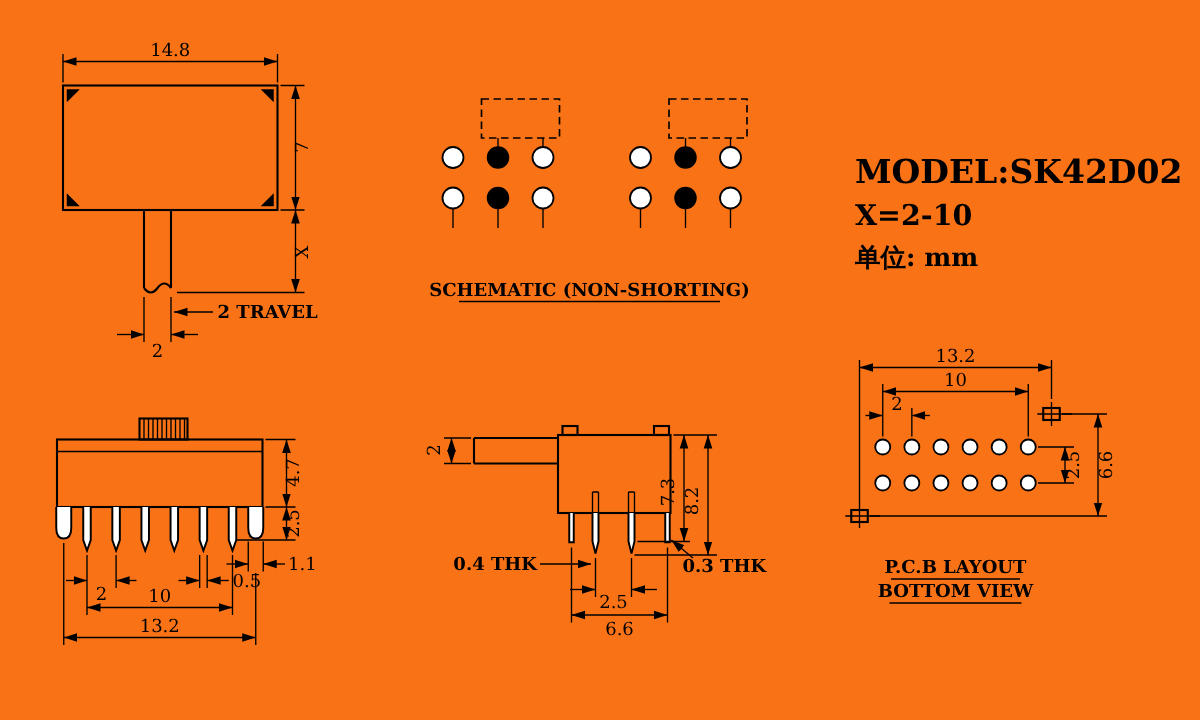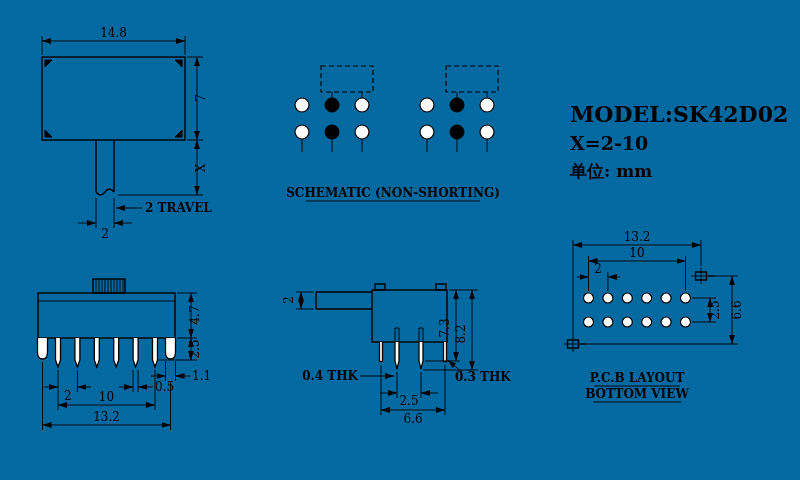--- a/index.html
+++ b/index.html
@@ -1,16 +1,16 @@
 <!DOCTYPE html>
 <html><head>
 <meta charset="utf-8">
 <style>
   html,body{margin:0;padding:0;background:#fff;}
-  #page{position:relative;width:800px;height:480px;background:#0369a1;overflow:hidden;
+  #page{position:relative;width:800px;height:480px;background:#f97316;overflow:hidden;
         font-family:"DejaVu Serif", serif;}
   svg{display:block;}
   .ol   {fill:none;stroke:#000;stroke-width:1.4;}
   .thin {fill:none;stroke:#000;stroke-width:0.9;}
   .dash {fill:none;stroke:#000;stroke-width:1.1;stroke-dasharray:5 3;}
   .whitefill{fill:#fff;stroke:#000;stroke-width:1.3;}
   .blackfill{fill:#000;stroke:#000;stroke-width:1;}
   .hole {fill:#fff;stroke:#000;stroke-width:1.2;}
   .dim  {font:12px "DejaVu Serif", serif;fill:#000;}
   .lbl  {font:bold 12px "DejaVu Serif", serif;fill:#000;}

